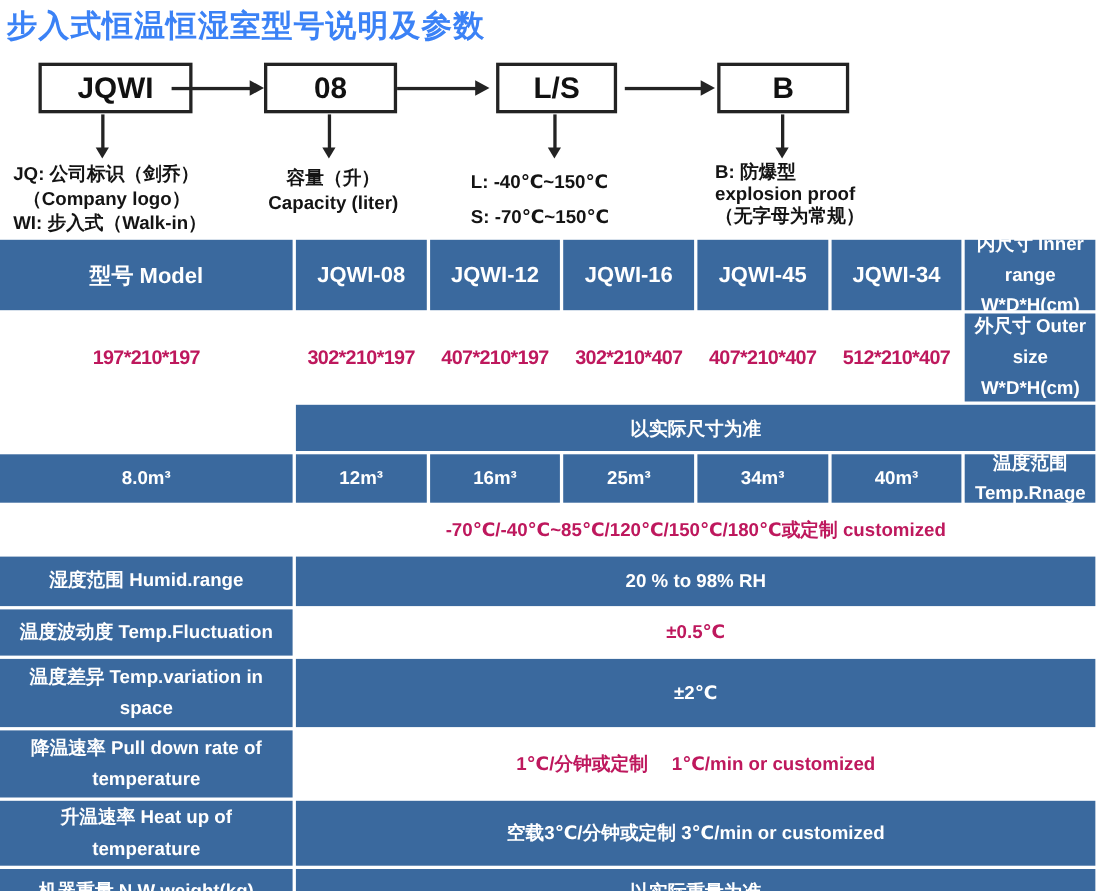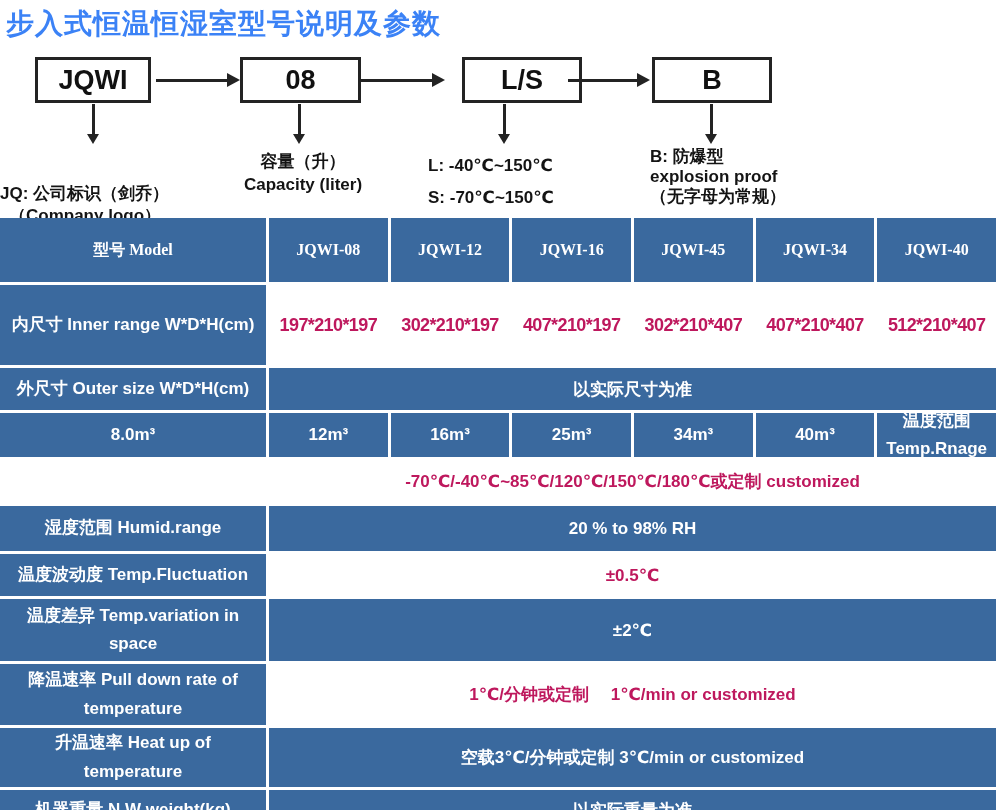--- a/index.html
+++ b/index.html
@@ -11,60 +11,60 @@
   .page-title{
     position:absolute;left:6px;top:5px;font-size:28px;font-weight:bold;
     color:#3b82f6;letter-spacing:1px;white-space:nowrap;
   }
   
   .fbox{
     position:absolute;top:57px;height:46px;border:3px solid #232323;box-sizing:border-box;
     display:flex;align-items:center;justify-content:center;
     font-size:27px;font-weight:bold;color:#111;background:#fff;
   }
-  #box1{left:35px;width:116px}
+  #box1{left:35px;width:140px}
   #box2{left:240px;width:121px}
-  #box3{left:462px;width:120px}
+  #box3{left:451px;width:110px}
   #box4{left:652px;width:120px}
 
   .harrow{position:absolute;top:79px;height:3px;background:#232323;}
   .harrow::after{
     content:"";position:absolute;right:-12px;top:-6px;
     border-left:13px solid #232323;border-top:7.5px solid transparent;border-bottom:7.5px solid transparent;
   }
   #ha1{left:156px;width:72px}
   #ha2{left:361px;width:72px}
   #ha3{left:568px;width:70px}
 
   .varrow{position:absolute;top:104px;height:31px;width:3px;background:#232323;}
   .varrow::after{
     content:"";position:absolute;left:-5px;bottom:-9px;
     border-top:10px solid #232323;border-left:6.5px solid transparent;border-right:6.5px solid transparent;
   }
   #va1{left:92px} #va2{left:298px} #va3{left:503px} #va4{left:710px}
 
   .note{position:absolute;font-weight:bold;color:#141414;font-size:17px;}
-  #note1{left:0;top:148px;line-height:22px;margin-top:35px;}
+  #note1{left:12px;top:148px;line-height:22px;}
   #note1 div:nth-child(2){padding-left:9px;}
   #note2{left:203px;top:150px;width:200px;text-align:center;line-height:23px;}
   #note3{left:428px;top:150px;line-height:32px;}
   #note4{left:650px;top:147px;line-height:20px;}
 
   
   .spec{
     position:absolute;left:0;top:218px;width:996px;
     display:grid;
     grid-template-columns:266px repeat(6,1fr);
     grid-template-rows:64px 80px 42px 44px 43px 45px 42px 62px 61px 59px 40px;
     gap:3px;background:#ffffff;
   }
   .c{display:flex;align-items:center;justify-content:center;text-align:center;font-weight:bold;box-sizing:border-box;}
   .blue{background:#3a699e;color:#ffffff;}
   .wcell{background:#ffffff;color:#be185d;}
-  .hdr{font-size:16px;font-family:Liberation Serif, serif;}
+  .hdr{font-size:20px;}
   .lbl{font-size:17px;line-height:1.65;padding:0 6px;}
   .val{font-size:17px;}
   .innerval{font-size:18px;letter-spacing:-0.6px;}
   .span6{grid-column:2/8;}
 </style>
 </head>
 <body>
 
 <div class="page-title">步入式恒温恒湿室型号说明及参数</div>
 
@@ -104,21 +104,20 @@
 </div>
 
 <div class="spec">
 
   <div class="c blue hdr">型号 Model</div>
   <div class="c blue hdr">JQWI-08</div>
   <div class="c blue hdr">JQWI-12</div>
   <div class="c blue hdr">JQWI-16</div>
   <div class="c blue hdr">JQWI-45</div>
   <div class="c blue hdr">JQWI-34</div>
-  <div class="c blue hdr">JQWI-40</div>
 
   <div class="c blue lbl">内尺寸 Inner range W*D*H(cm)</div>
   <div class="c wcell innerval">197*210*197</div>
   <div class="c wcell innerval">302*210*197</div>
   <div class="c wcell innerval">407*210*197</div>
   <div class="c wcell innerval">302*210*407</div>
   <div class="c wcell innerval">407*210*407</div>
   <div class="c wcell innerval">512*210*407</div>
 
   <div class="c blue lbl">外尺寸 Outer size W*D*H(cm)</div>

